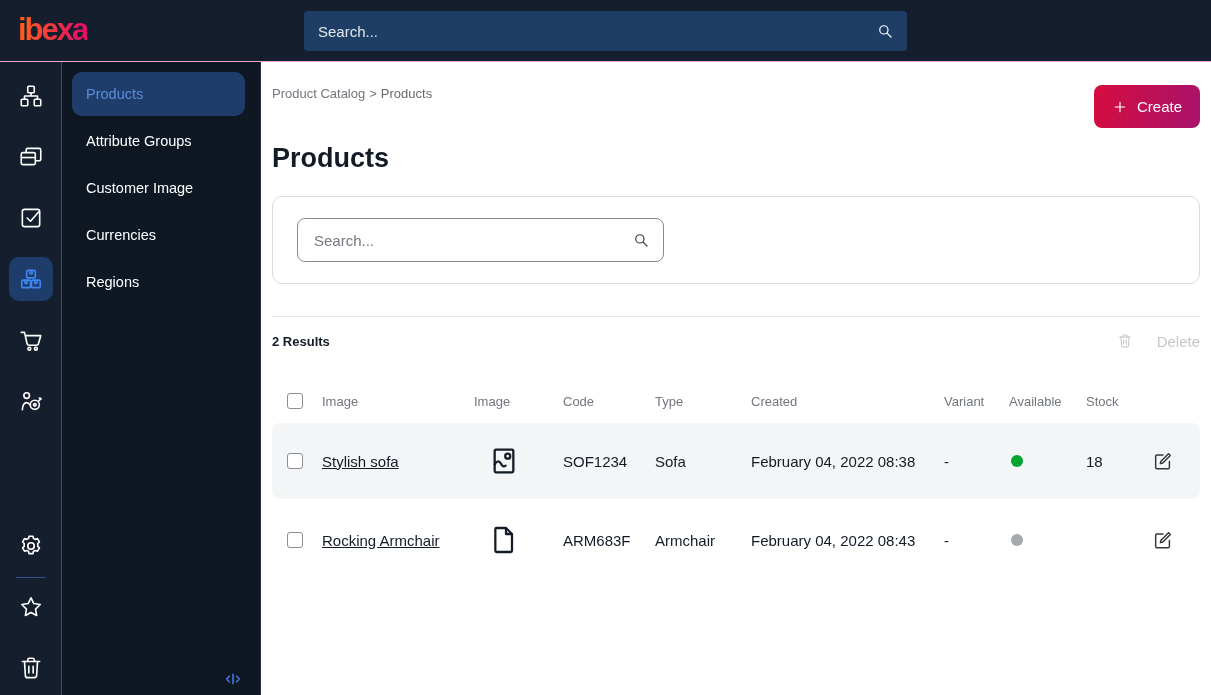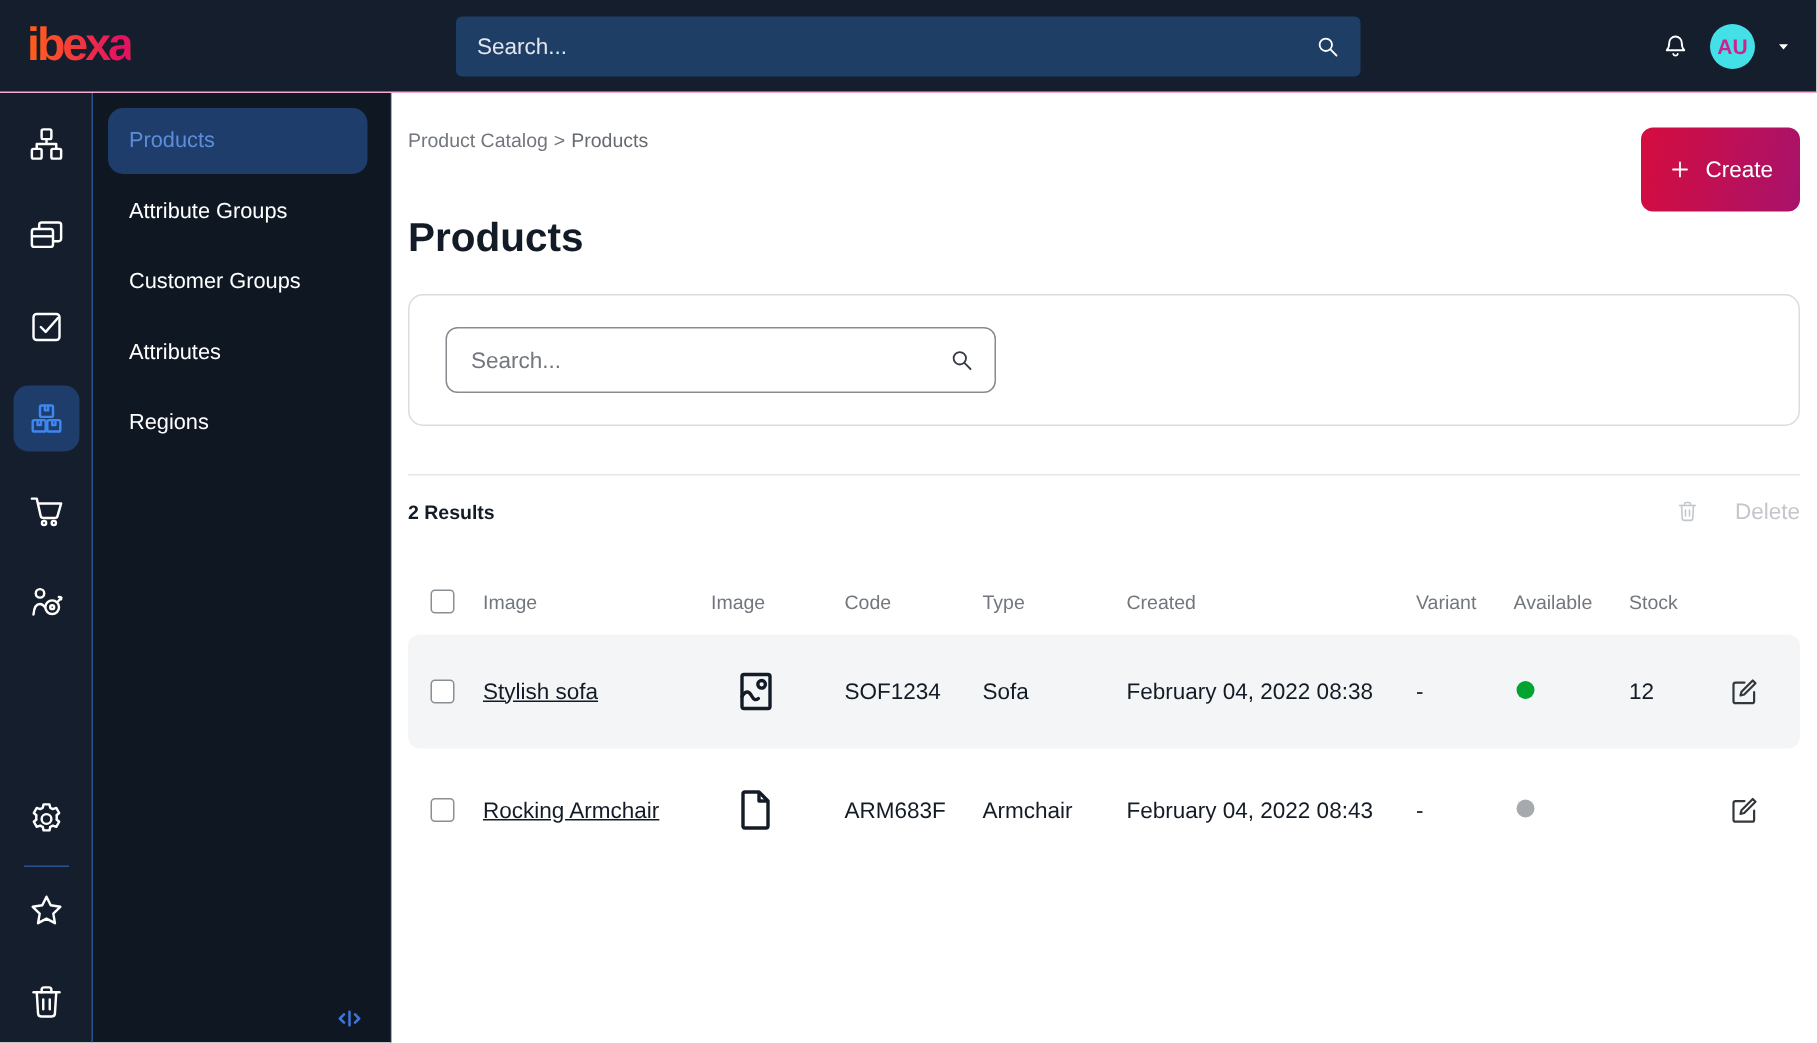--- a/index.html
+++ b/index.html
@@ -50,21 +50,21 @@
   .collapse-btn { position:absolute; right:16px; bottom:5px; width:22px; height:22px; color:#3d77d9;
     background:none; border:none; cursor:pointer; padding:0; }
   .collapse-btn svg { width:22px; height:22px; }
 
   
   .content { flex:1; background:#fff; position:relative; padding:0 11px; overflow:hidden; }
   .breadcrumb { margin-top:24px; font-size:13px; color:var(--text-muted,#72777d); display:flex; gap:4px;
     align-items:center; }
   .breadcrumb .bc-link { cursor:pointer; }
   .breadcrumb .bc-current { color:#666b71; }
-  .create-btn { position:absolute; top:23px; right:11px; height:56px; padding:0 18px; display:flex;
+  .create-btn { position:absolute; top:23px; right:11px; height:43px; padding:0 18px; display:flex;
     align-items:center; gap:9px; background:linear-gradient(100deg,var(--button-gradient-start,#d50d3f),var(--button-gradient-end,#a8126b));
     color:#fff; border:none; border-radius:8px; font-size:15px; cursor:pointer; font-family:inherit; }
   .create-btn svg { width:16px; height:16px; }
   .page-title { margin:42px 0 0; font-size:27px; line-height:30px; font-weight:700; color:var(--text-dark,#131c26); }
 
   .filter-card { margin-top:23px; height:88px; border:1px solid var(--border-light,#d9dce1); border-radius:10px;
     background:#fff; display:flex; align-items:center; padding-left:24px; }
   .filter-search { position:relative; width:367px; height:44px; }
   .filter-search input { width:100%; height:100%; border:1px solid #878b90; border-radius:8px; font-size:15px;
     padding:0 44px 0 16px; color:#131c26; outline:none; font-family:inherit; }
@@ -108,32 +108,20 @@
     <div class="logo">ibexa</div>
 
     <div class="topbar-search">
       <input placeholder="Search..." style="">
       <svg class="ts-icon" viewBox="0 0 24 24" fill="none" stroke="currentColor" stroke-width="1.6" stroke-linecap="round">
         <circle cx="10.5" cy="10.5" r="5.5"></circle>
           <path d="M14.8 14.8L20 20"></path>
       </svg>
     </div>
 
-    <div class="topbar-right">
-      <svg class="icon-bell" viewBox="0 0 24 24" fill="none" stroke="currentColor" stroke-width="1.5" stroke-linecap="round" stroke-linejoin="round">
-        <path d="M12 4a5 5 0 0 0-5 5c0 4-1.5 5.5-2 6h14c-.5-.5-2-2-2-6a5 5 0 0 0-5-5z"></path>
-        <path d="M10.2 18a1.9 1.9 0 0 0 3.6 0"></path>
-      </svg>
-      <div class="avatar">
-        <span>AU</span>
-      </div>
-      <svg class="icon-caret" viewBox="0 0 24 24">
-        <path d="M6 9h12l-6 7z" fill="currentColor"></path>
-      </svg>
-    </div>
   </header>
 
   <div class="app">
 
     <nav class="rail">
       <button class="rail-btn">
         <svg viewBox="0 0 24 24" fill="none" stroke="currentColor" stroke-width="1.5" stroke-linejoin="round">
           <rect x="9" y="3" width="6" height="6" rx="1"></rect>
           <rect x="3" y="15" width="6" height="6" rx="1"></rect>
           <rect x="15" y="15" width="6" height="6" rx="1"></rect>
@@ -198,22 +186,22 @@
           <path d="M9 6V4.5A1.5 1.5 0 0 1 10.5 3h3A1.5 1.5 0 0 1 15 4.5V6"></path>
           <path d="M6 6l.8 13a2 2 0 0 0 2 1.9h6.4a2 2 0 0 0 2-1.9L18 6"></path>
           <path d="M10 10.5v6M14 10.5v6"></path>
         </svg>
       </button>
     </nav>
 
     <nav class="sidenav">
       <div class="nav-item active">Products</div>
       <div class="nav-item">Attribute Groups</div>
-      <div class="nav-item">Customer Groups</div>
-      <div class="nav-item">Attributes</div>
+      <div class="nav-item">Customer Image</div>
+      <div class="nav-item">Currencies</div>
       <div class="nav-item">Regions</div>
       <button class="collapse-btn">
         <svg viewBox="0 0 24 24" fill="none" stroke="currentColor" stroke-width="1.8" stroke-linecap="round" stroke-linejoin="round">
           <path d="M8 9l-3 3 3 3M16 9l3 3-3 3M12 7v10"></path>
         </svg>
       </button>
     </nav>
 
     <main class="content">
 
@@ -284,21 +272,21 @@
               <rect x="5" y="3.5" width="14" height="17" rx="1"></rect>
               <circle cx="14.8" cy="8.4" r="1.9"></circle>
               <path d="M5 14.5c1.8-3 3.4-3 5 0 .9 1.7 1.9 2 3.2 1"></path>
             </svg>
           </div>
           <div>SOF1234</div>
           <div>Sofa</div>
           <div>February 04, 2022 08:38</div>
           <div>-</div>
           <div><span class="dot dot-on"></span></div>
-          <div>12</div>
+          <div>18</div>
           <div class="c-edit">
             <button class="edit-btn">
               <svg viewBox="0 0 24 24" fill="none" stroke="currentColor" stroke-width="1.6" stroke-linecap="round" stroke-linejoin="round">
                 <path d="M19 12.5V19a1.5 1.5 0 0 1-1.5 1.5h-12A1.5 1.5 0 0 1 4 19V7a1.5 1.5 0 0 1 1.5-1.5H12"></path>
                 <path d="M9.8 12.2l8.2-8.2 2 2-8.2 8.2-2.7.7z"></path>
               </svg>
             </button>
           </div>
         </div>
 

